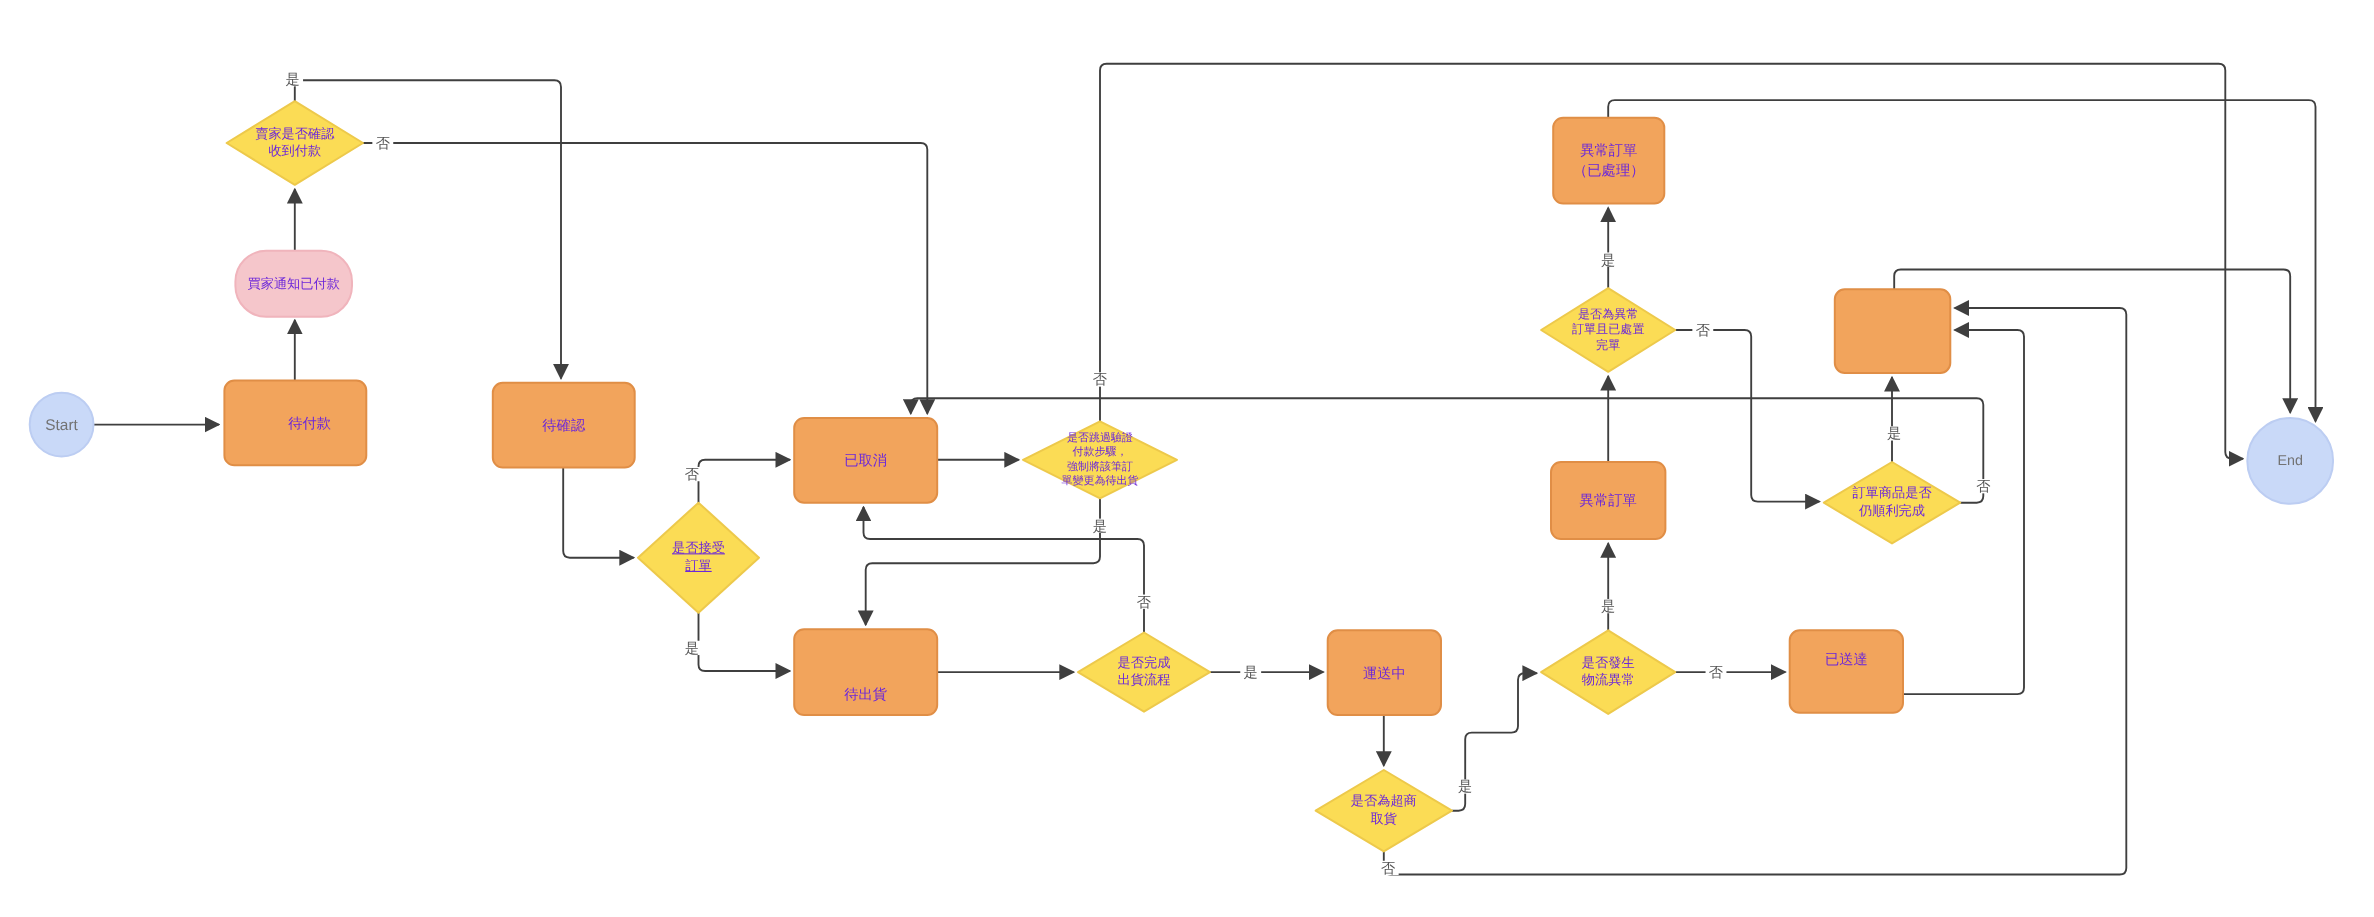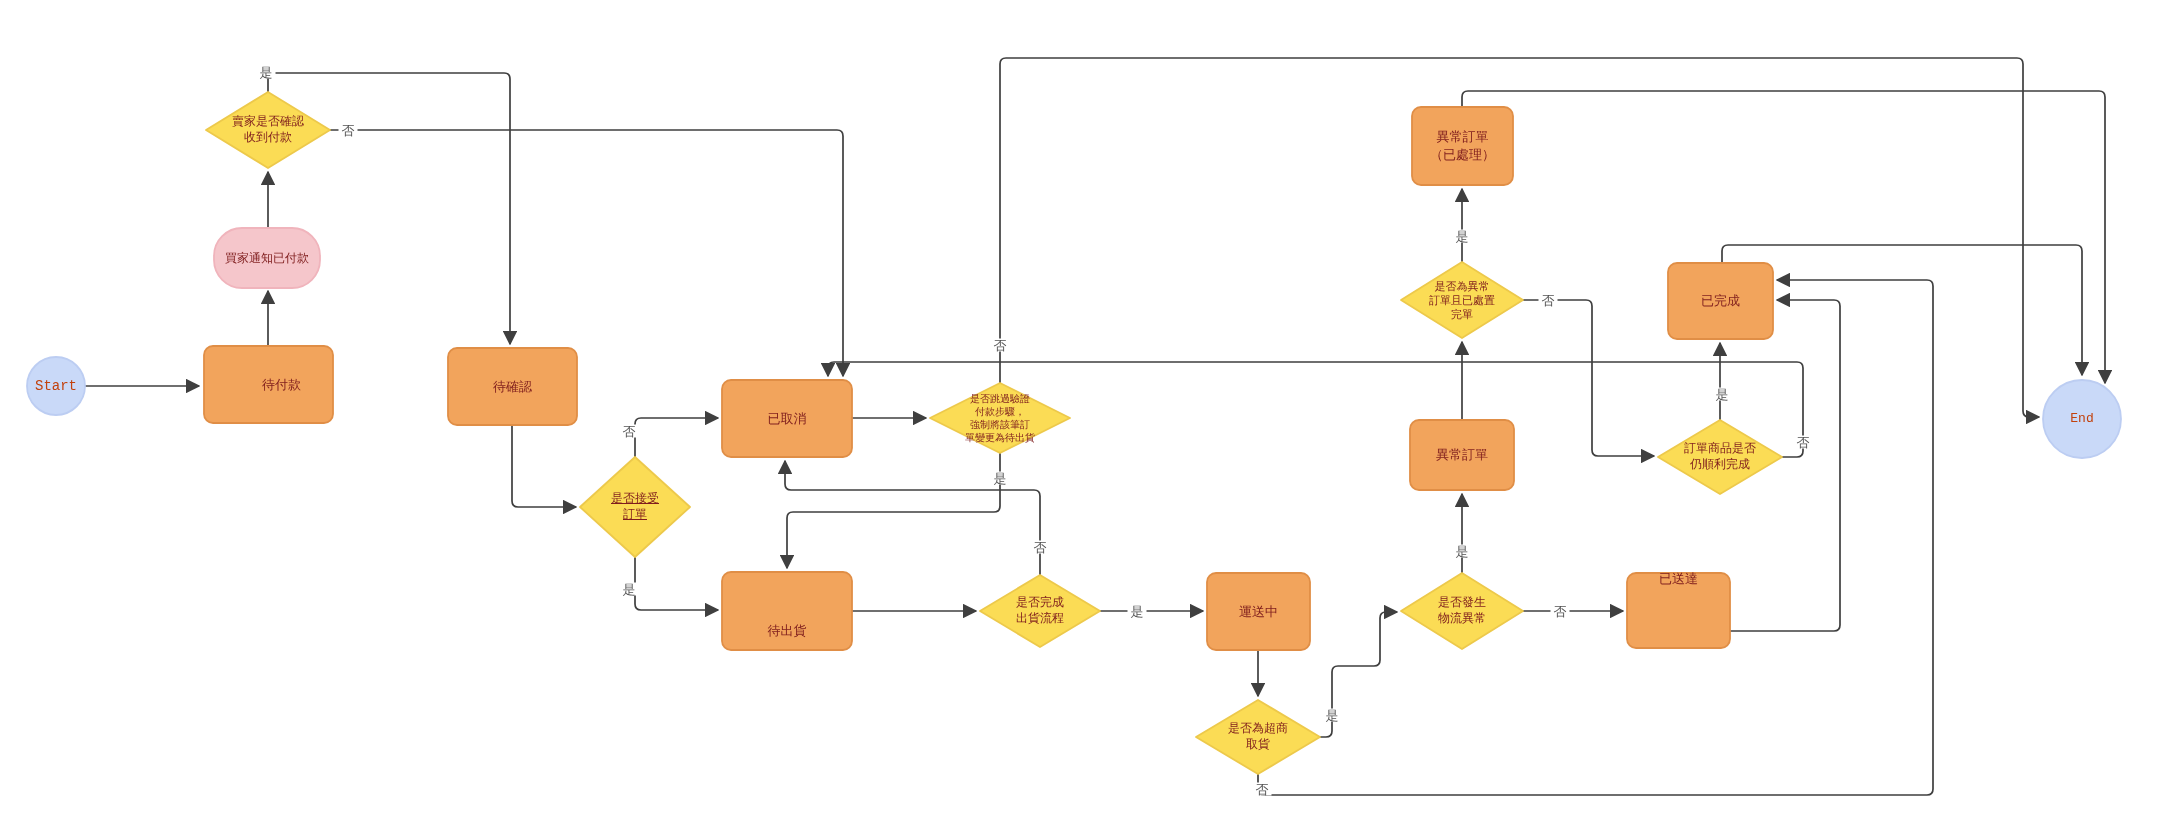--- a/index.html
+++ b/index.html
@@ -1,24 +1,24 @@
 <!DOCTYPE html>
 <html><head>
 <meta charset="utf-8">
 <style>
   html,body{margin:0;padding:0;background:#ffffff;}
   body{font-family:"Liberation Sans","DejaVu Sans",sans-serif;}
   .stage{position:relative;width:2158px;height:834px;background:#ffffff;overflow:hidden;}
   .stage svg{position:absolute;left:0;top:0;}
   .node-label{position:absolute;display:flex;align-items:center;justify-content:center;
-    text-align:center;white-space:pre-line;color:#7f1d1d;font-size:13px;line-height:1.35;
+    text-align:center;white-space:pre-line;color:#6d28d9;font-size:13px;line-height:1.35;
     cursor:default;z-index:2;}
   .node-label.diamond{font-size:12px;line-height:1.3;}
   .node-label.tiny{font-size:10px;line-height:1.3;}
-  .node-label.terminal{font-size:14px;color:#c2410c;font-family:Liberation Mono, monospace;}
+  .node-label.terminal{font-size:14px;color:#737373;}
   .edge-label{position:absolute;transform:translate(-50%,-50%);background:#ffffff;
     padding:0 3px;font-size:13px;color:#545454;line-height:1;z-index:3;}
 </style>
 </head>
 <body>
 
 <div class="stage">
 
   <svg width="2158" height="834" viewBox="0 0 2158 834">
     <defs>
@@ -101,24 +101,23 @@
   <div class="node-label diamond" style="left:1196px;top:700px;width:124px;height:74px;">是否為超商
 取貨</div>
   <div class="node-label diamond" style="left:1401px;top:573px;width:122px;height:76px;">是否發生
 物流異常</div>
   <div class="node-label" style="left:1410px;top:420px;width:104px;height:70px;">異常訂單</div>
   <div class="node-label diamond" style="left:1401px;top:262px;width:122px;height:76px;font-size:11px;">是否為異常
 訂單且已處置
 完單</div>
   <div class="node-label" style="left:1412px;top:107px;width:101px;height:78px;">異常訂單
 （已處理）</div>
-  <div class="node-label" style="left:1627px;top:541px;width:103px;height:75px;text-align:center;">已送達</div>
+  <div class="node-label" style="left:1627px;top:562px;width:103px;height:75px;text-align:center;">已送達</div>
   <div class="node-label diamond" style="left:1658px;top:420px;width:124px;height:74px;">訂單商品是否
 仍順利完成</div>
-  <div class="node-label" style="left:1668px;top:263px;width:105px;height:76px;">已完成</div>
   <div class="node-label terminal" style="left:2043px;top:380px;width:78px;height:78px;font-size:13px;">End</div>
 
   <span class="edge-label" style="left:266px;top:72px;">是</span>
   <span class="edge-label" style="left:348px;top:130px;">否</span>
   <span class="edge-label" style="left:629px;top:431px;">否</span>
   <span class="edge-label" style="left:629px;top:589px;">是</span>
   <span class="edge-label" style="left:1000px;top:345px;">否</span>
   <span class="edge-label" style="left:1000px;top:478px;">是</span>
   <span class="edge-label" style="left:1137px;top:611px;">是</span>
   <span class="edge-label" style="left:1040px;top:547px;">否</span>

